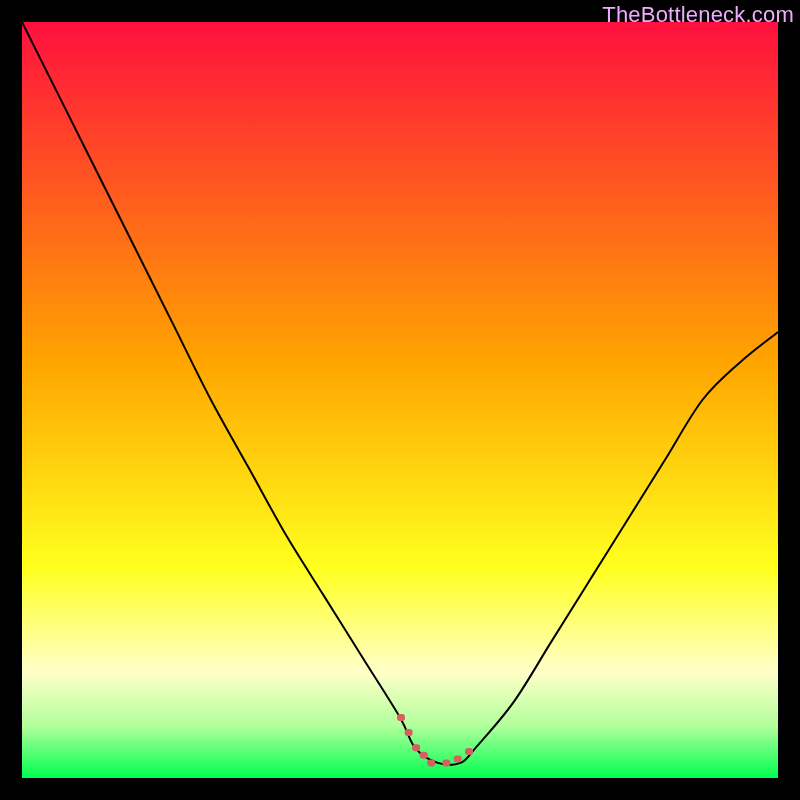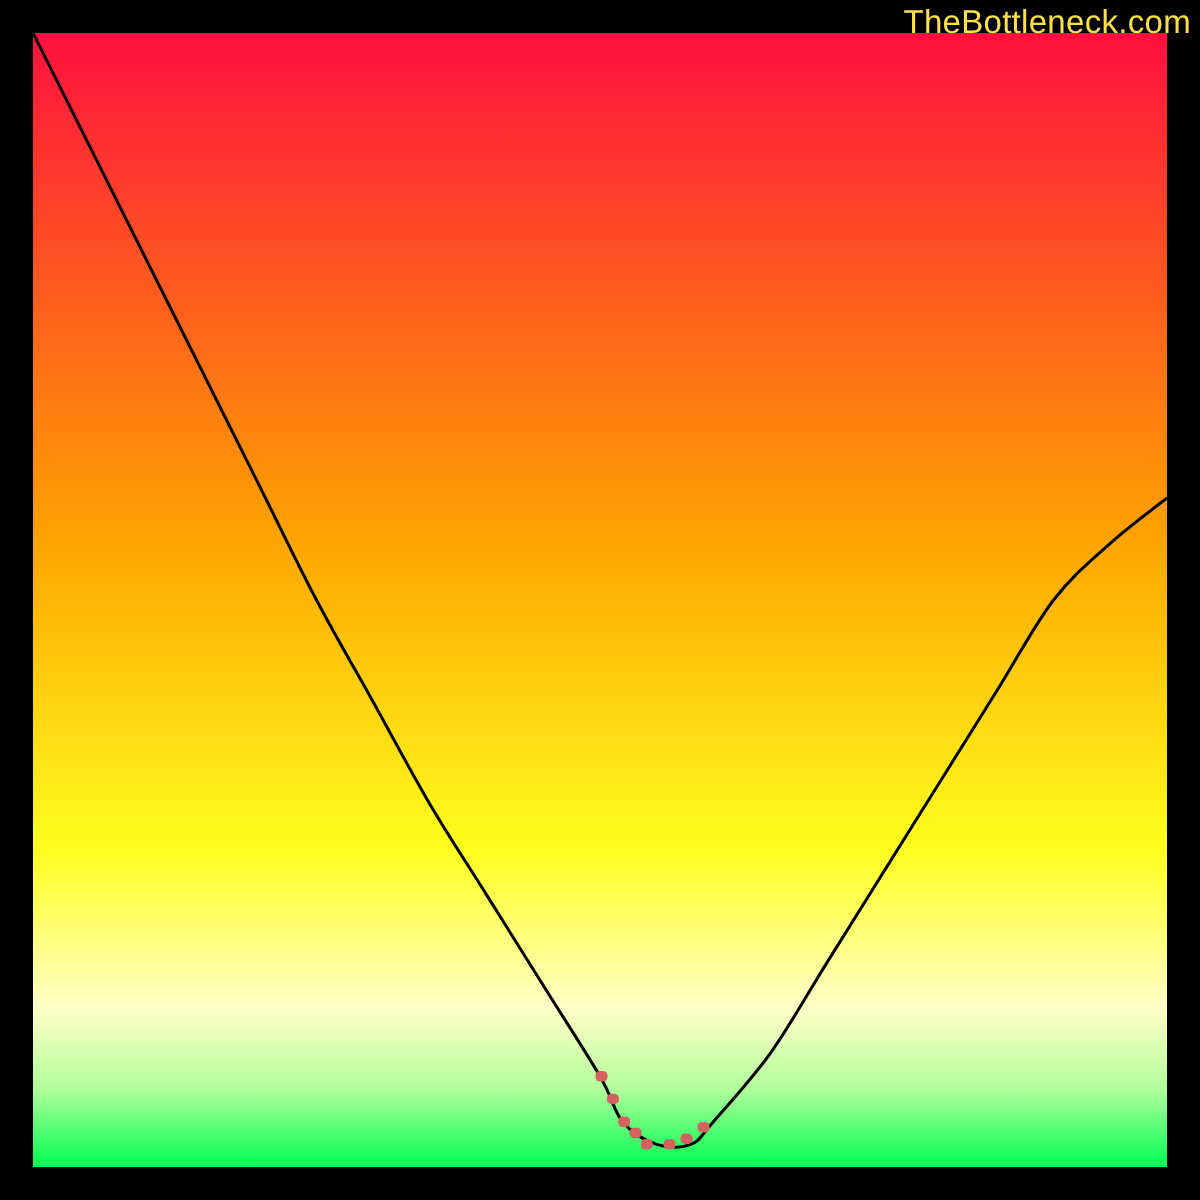--- a/index.html
+++ b/index.html
@@ -15,21 +15,21 @@
     position: absolute;
     left: 22px;
     top: 22px;
     width: 756px;
     height: 756px;
   }
   .attribution {
     position: absolute;
     top: 2px;
     right: 6px;
-    color: #fde047;
+    color: #f0abfc;
     font-size: 22px;
     font-weight: 400;
     letter-spacing: 0.2px;
     z-index: 20;
   }
 </style>
 </head>
 <body>
 
 <div class="attribution">TheBottleneck.com</div>

